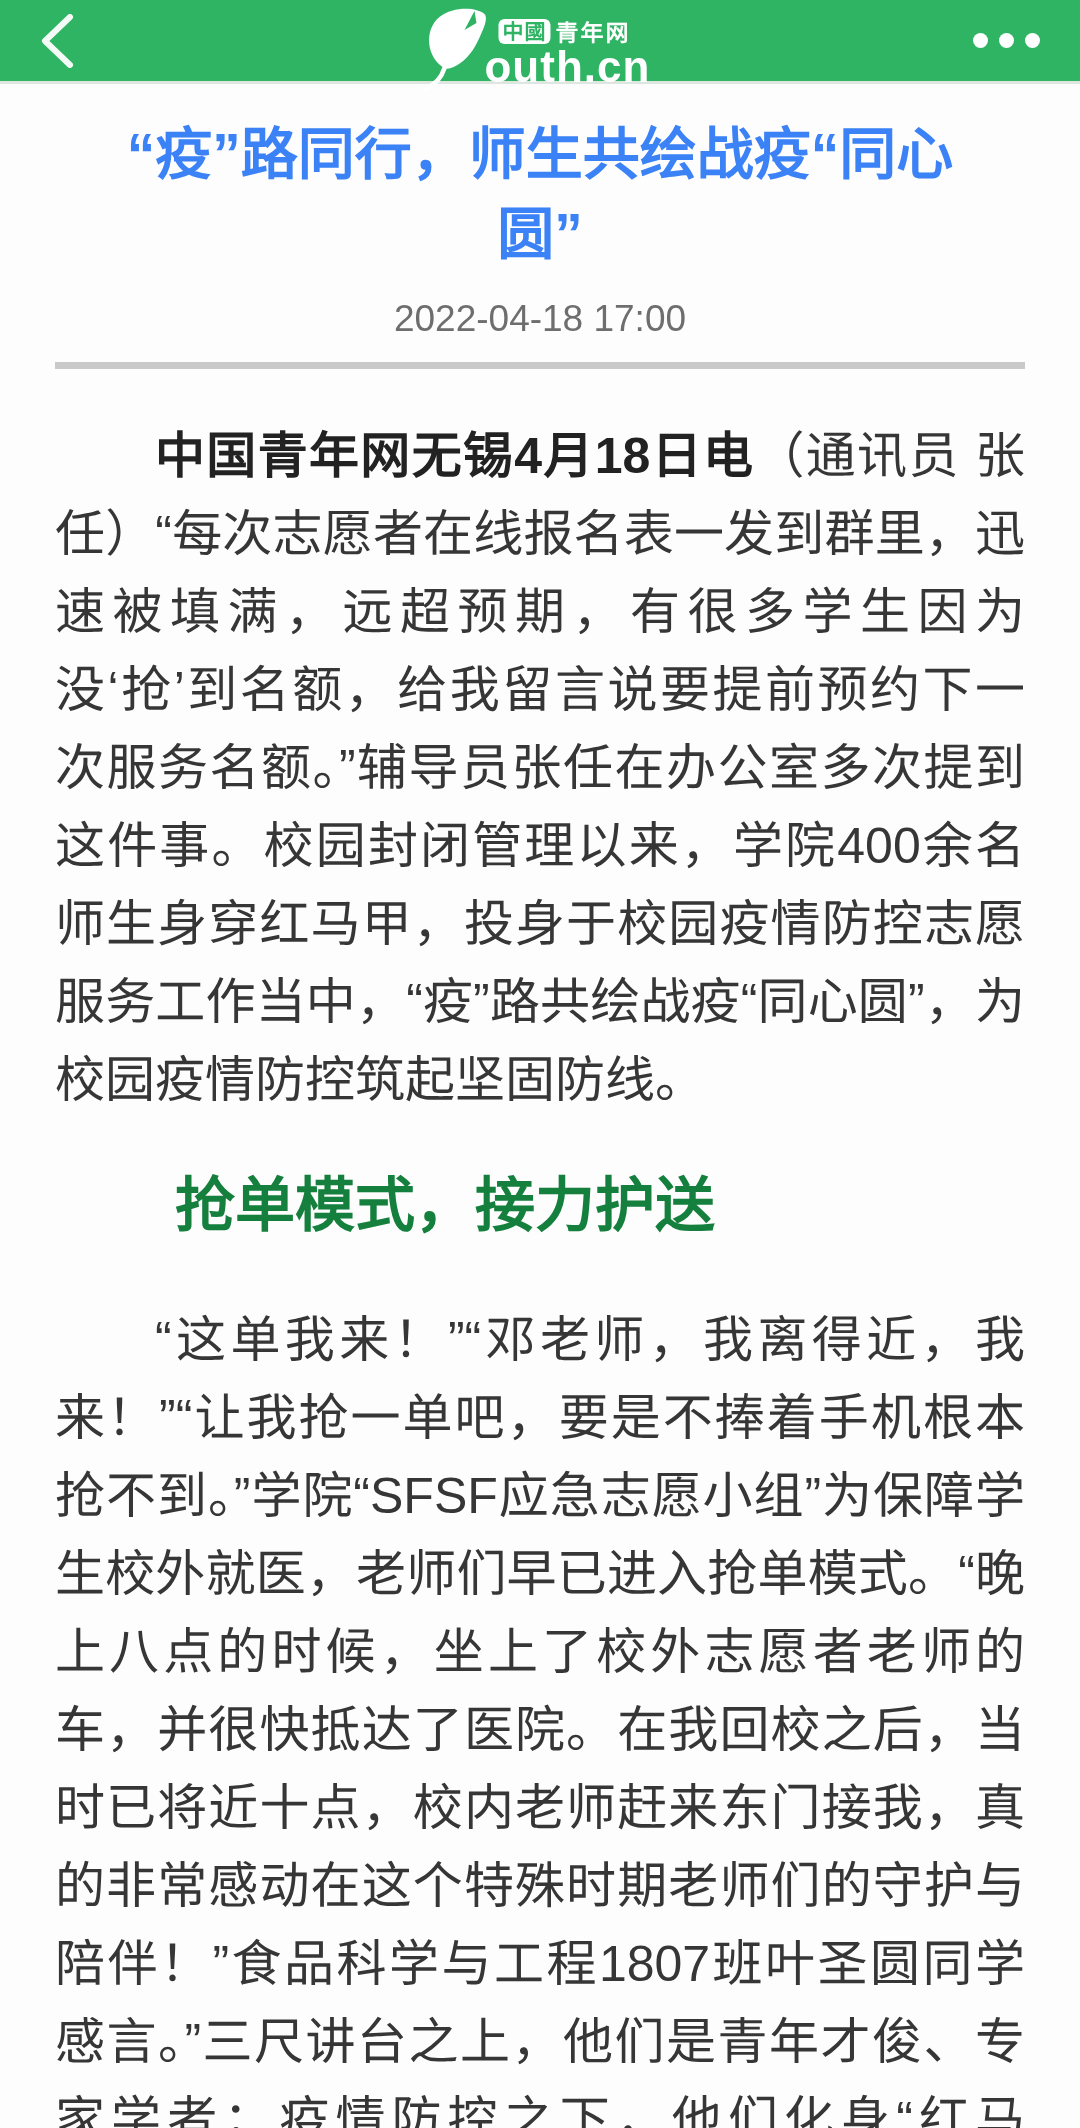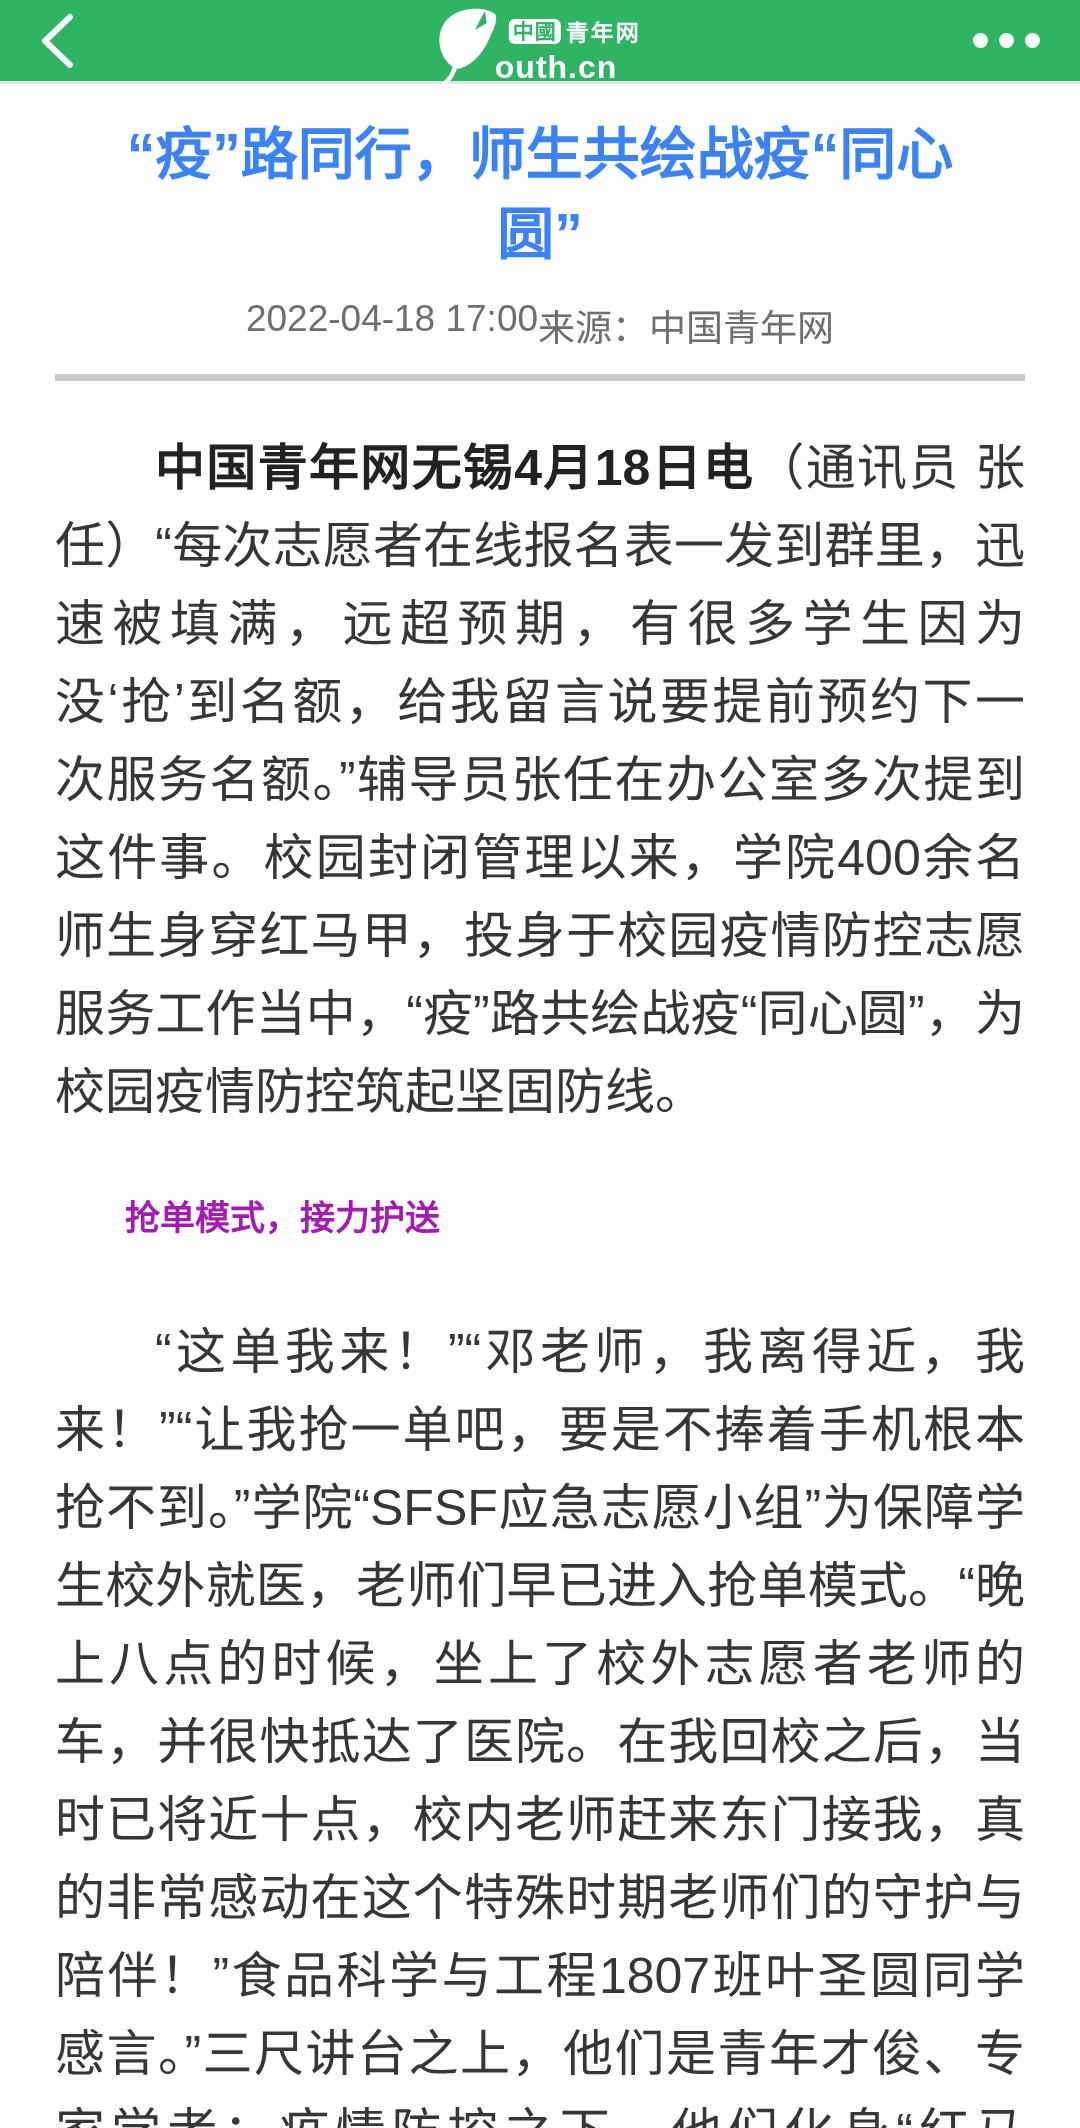--- a/index.html
+++ b/index.html
@@ -24,41 +24,41 @@
     display:flex; align-items:flex-start; color:#fff;
   }
   .leaf{ margin-top:4px; }
   .logo-text{ margin-left:-6px; margin-top:12px; display:flex; flex-direction:column; }
   .logo-top{ display:flex; align-items:center; gap:5px; padding-left:14px; }
   .logo-badge{
     background:#fff; color:#2fb464; font-weight:bold; font-size:21px;
     line-height:25px; padding:0 4px; border-radius:6px; letter-spacing:1px;
   }
   .logo-site{ font-size:23px; font-weight:bold; letter-spacing:2px; }
-  .logo-domain{ font-size:32px; font-weight:bold; letter-spacing:1px; line-height:38px; }
+  .logo-domain{ font-size:44px; font-weight:bold; letter-spacing:1px; line-height:38px; }
   .more-btn{ display:flex; gap:11px; align-items:center; cursor:pointer; height:56px; }
   .dot{ width:15px; height:15px; border-radius:50%; background:#fff; }
   
   .article{ padding:0 55px; }
   .title{
     margin:30px 30px 0; font-size:57px; line-height:80px; font-weight:bold;
     color:#3b82f6; text-align:center;
   }
   .meta{
     margin-top:24px; display:flex; justify-content:center; 
     font-size:37px; color:#6e6e6e;
   }
   .divider{ margin-top:22px; height:7px; background:#c9c9c9; }
   .body-text{
     font-size:50px; line-height:78px; color:#363636;
     text-align:justify; text-indent:2em;
   }
   p.body-text{ margin-top:48px; }
   .lead{ font-weight:bold; color:#222; }
-  h2.body-text{ margin-top:48px; font-size:35px; font-weight:bold; color:#a21caf; }
+  h2.body-text{ margin-top:48px; font-size:60px; font-weight:bold; color:#15803d; }
   p.second{ margin-top:56px; }
 </style>
 </head>
 <body>
 
 <div class="screen">
 
   <header class="app-header">
 
     <div class="back-btn">
@@ -94,21 +94,20 @@
       </span>
     </div>
   </header>
 
   <main class="article">
 
     <h1 class="title">“疫”路同行，师生共绘战疫“同心圆”</h1>
 
     <div class="meta">
       <span>2022-04-18 17:00</span>
-      <span>来源：中国青年网</span>
     </div>
 
     <div class="divider"></div>
 
     <p class="body-text"><span class="lead">中国青年网无锡4月18日电</span><span>（通讯员 张任）“每次志愿者在线报名表一发到群里，迅速被填满，远超预期，有很多学生因为没‘抢’到名额，给我留言说要提前预约下一次服务名额。”辅导员张任在办公室多次提到这件事。校园封闭管理以来，学院400余名师生身穿红马甲，投身于校园疫情防控志愿服务工作当中，“疫”路共绘战疫“同心圆”，为校园疫情防控筑起坚固防线。</span></p>
 
     <h2 class="body-text">抢单模式，接力护送</h2>
 
     <p class="body-text second">“这单我来！”“邓老师，我离得近，我来！”“让我抢一单吧，要是不捧着手机根本抢不到。”学院“SFSF应急志愿小组”为保障学生校外就医，老师们早已进入抢单模式。“晚上八点的时候，坐上了校外志愿者老师的车，并很快抵达了医院。在我回校之后，当时已将近十点，校内老师赶来东门接我，真的非常感动在这个特殊时期老师们的守护与陪伴！”食品科学与工程1807班叶圣圆同学感言。”三尺讲台之上，他们是青年才俊、专家学者；疫情防控之下，他们化身“红马甲”，守护学生健康，保障校园安全稳定。</p>
 

